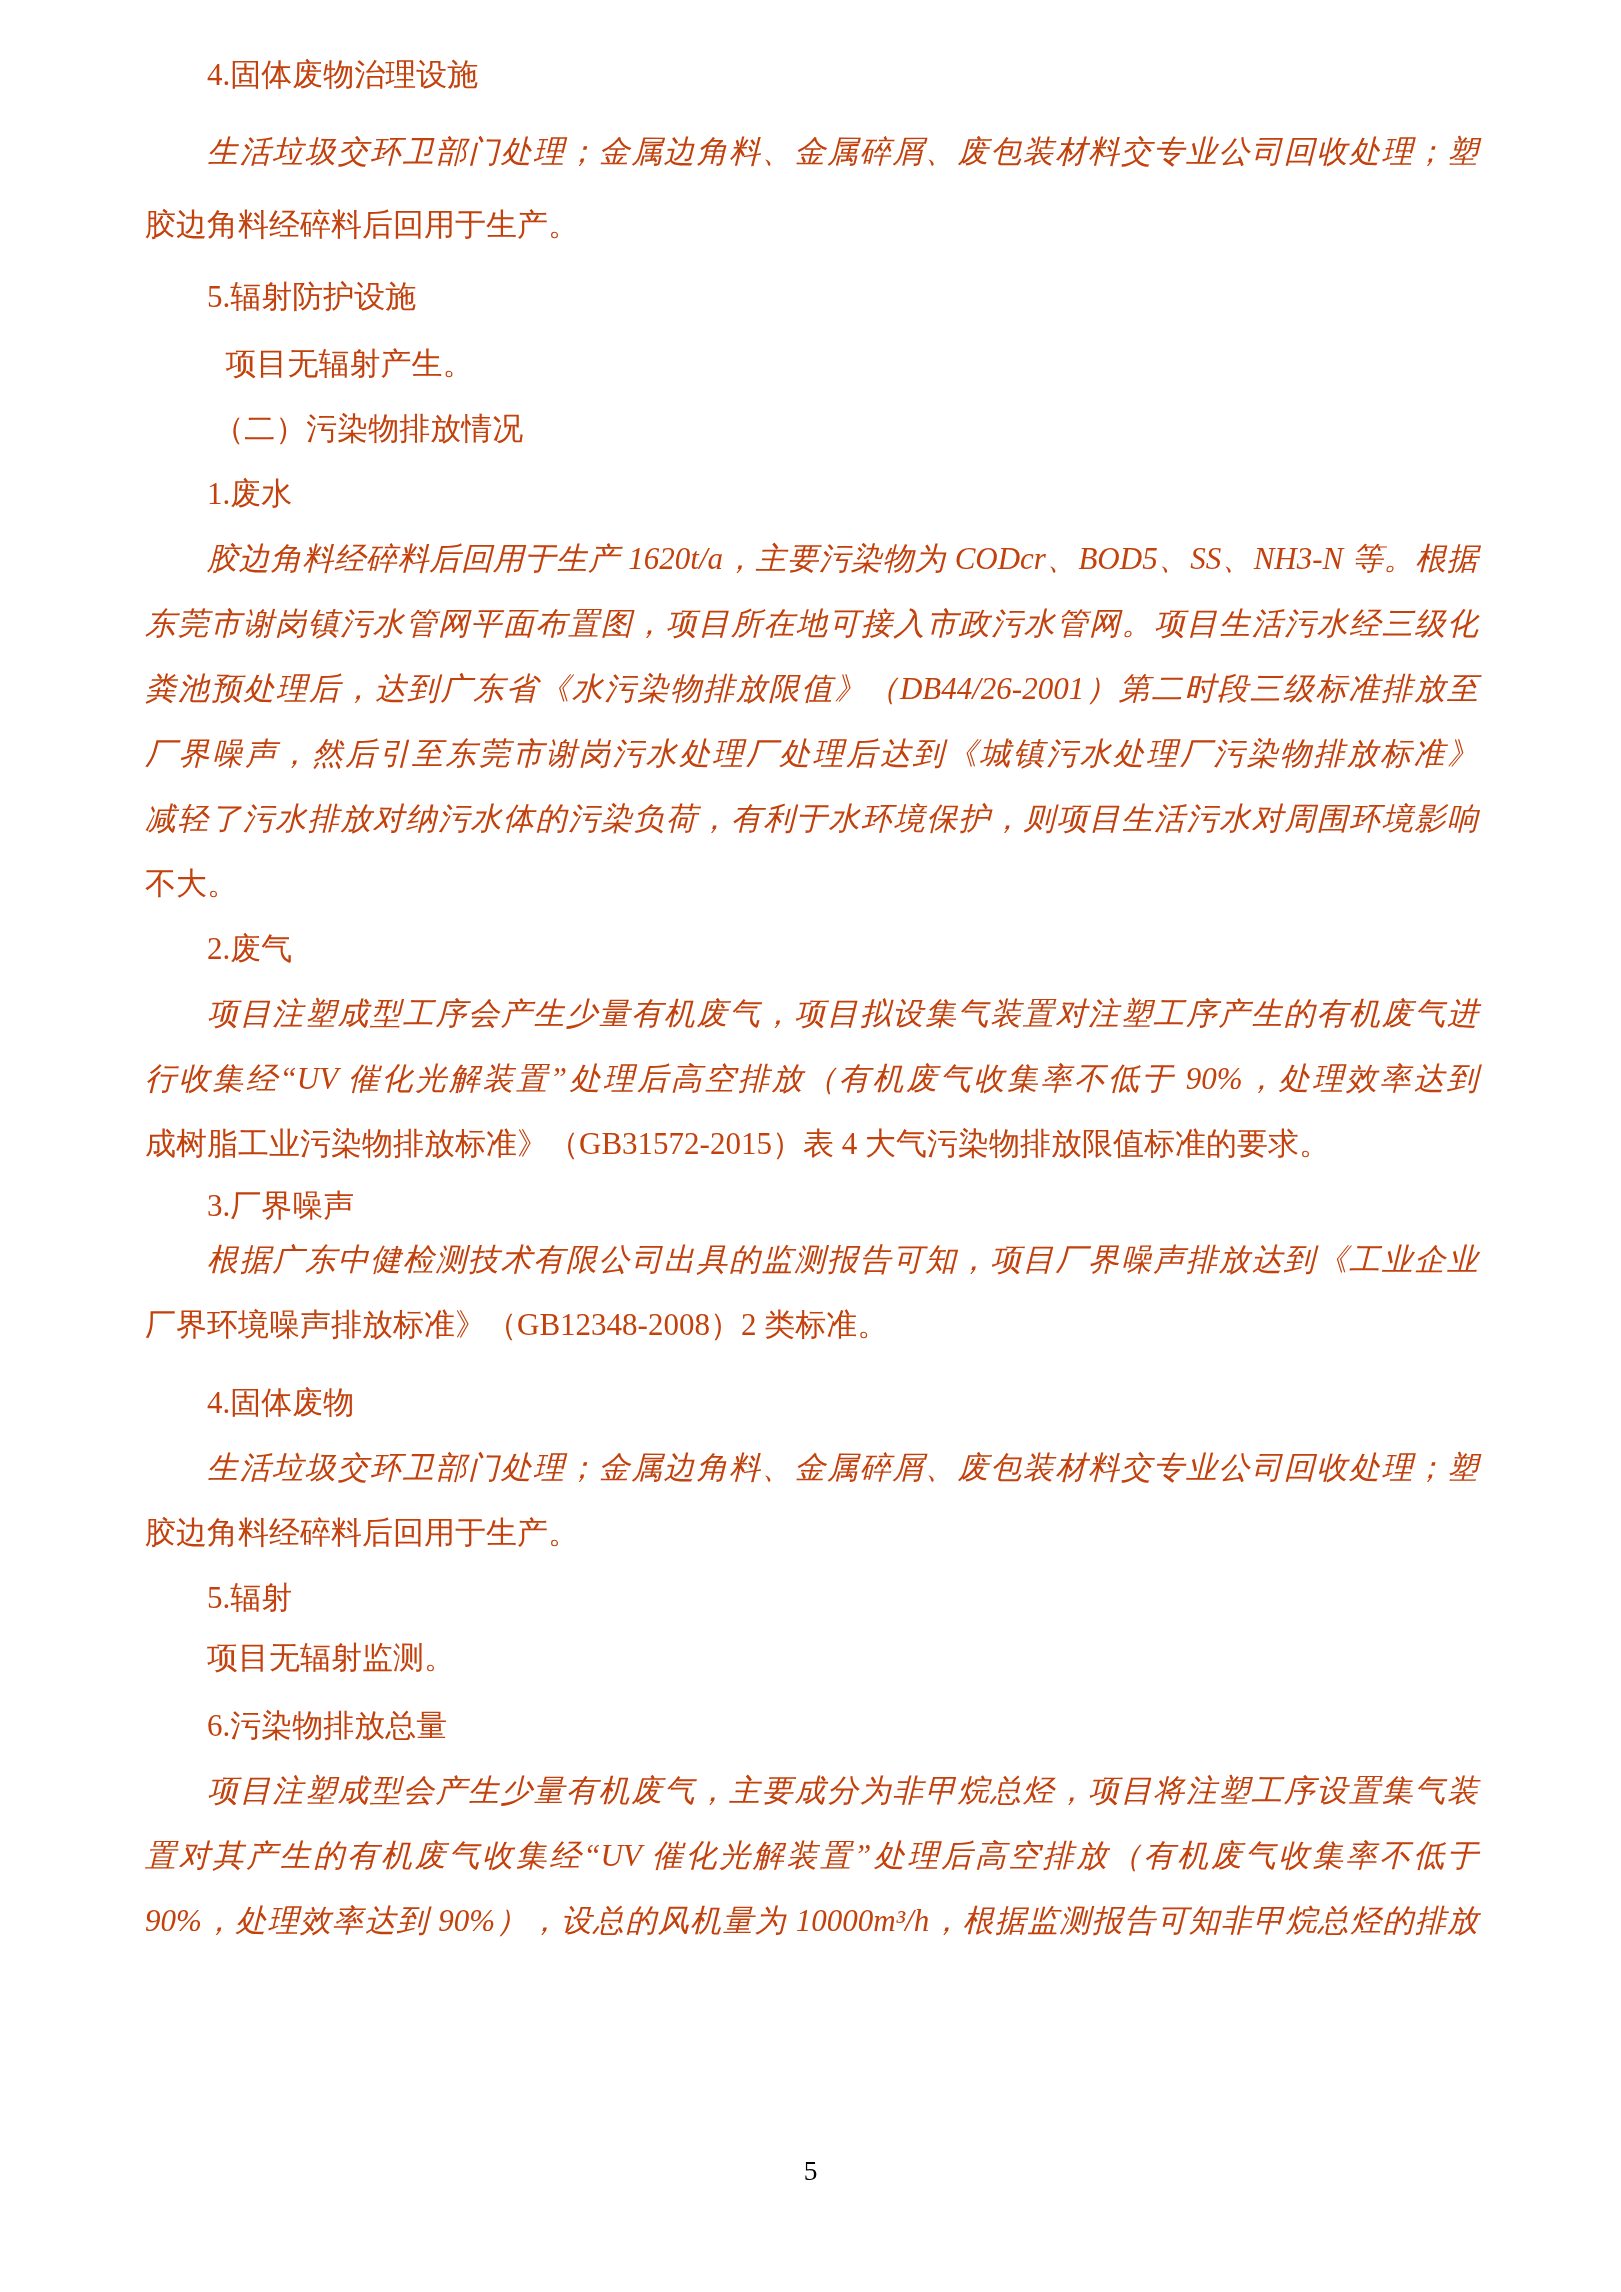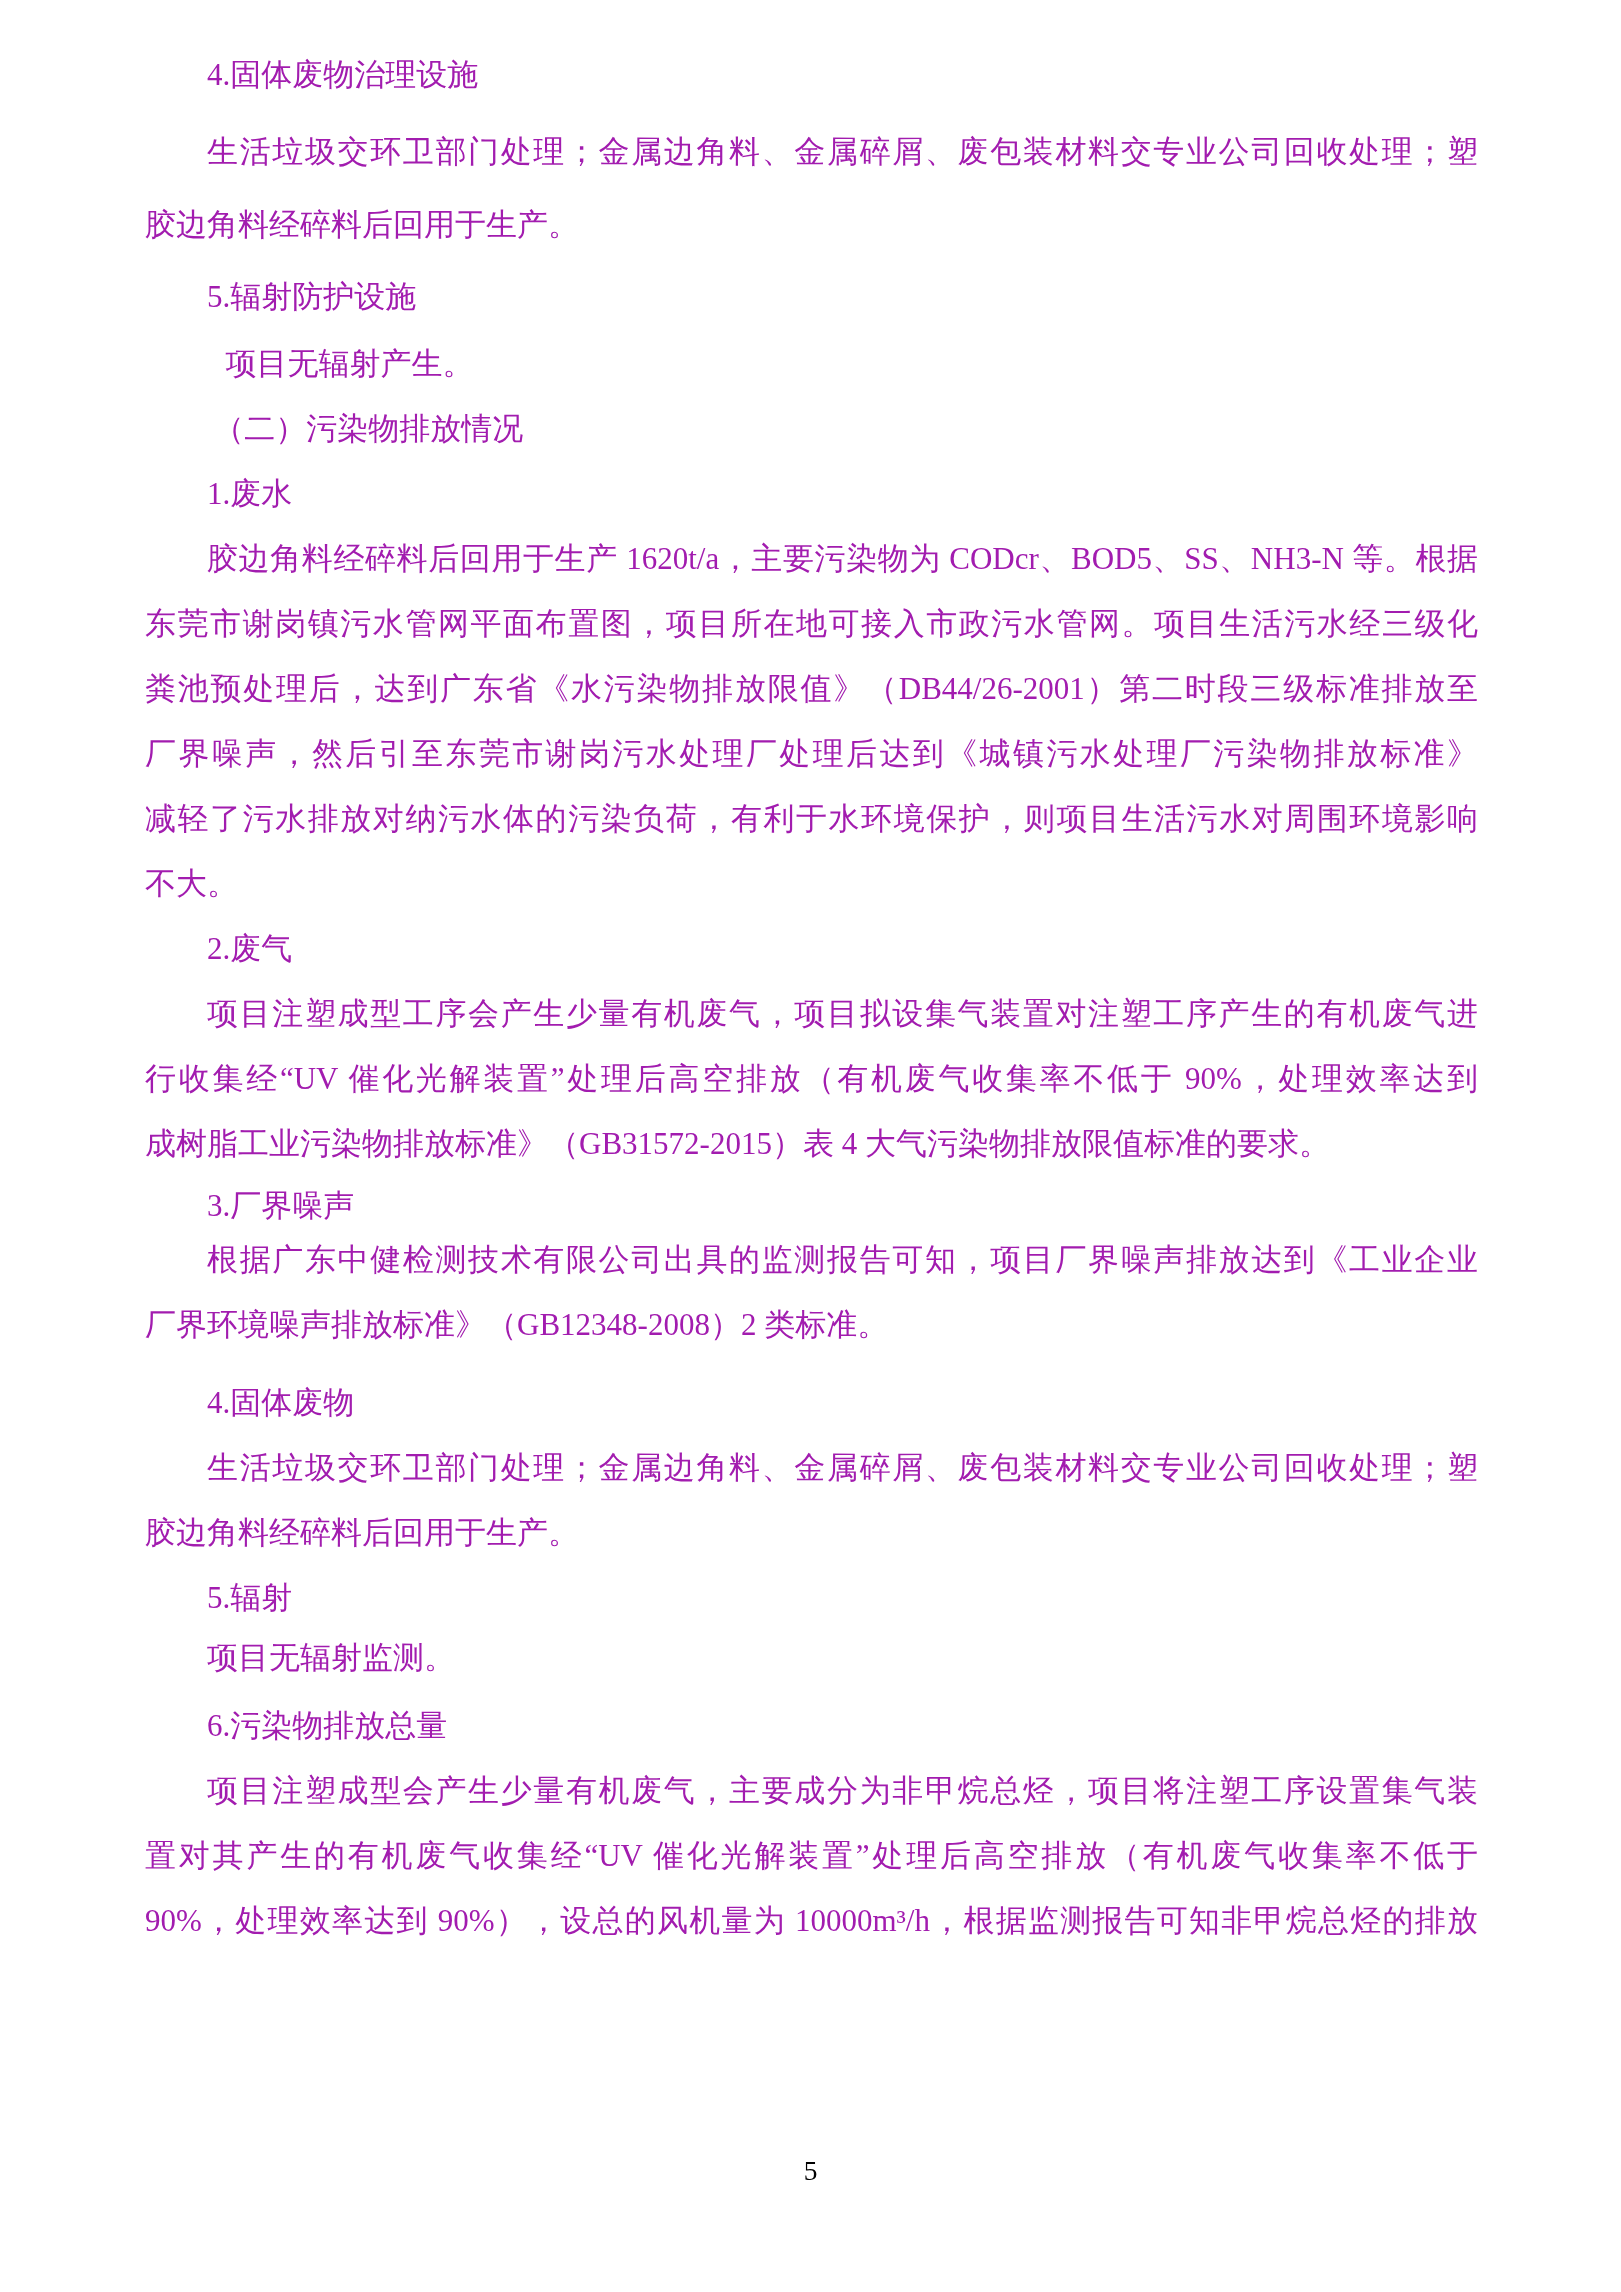--- a/index.html
+++ b/index.html
@@ -16,29 +16,30 @@
     font-family: "Liberation Serif", "DejaVu Serif", serif;
     overflow: hidden;
   }
   .doc-body {
     position: absolute;
     left: 145px;
     right: 143px;
     top: 42px;
     font-size: 31px;
     line-height: 65px;
-    color: #a21caf;
+    color: #c2410c;
   }
   .line {
     text-align: left;
     white-space: normal;
   }
   .line.justify {
     text-align: justify;
     text-align-last: justify;
+    font-style: italic;
   }
   .page-footer {
     position: absolute;
     left: 0;
     right: 0;
     top: 2152px;
     text-align: center;
     font-size: 27.4px;
     line-height: 39px;
     color: #000000;

